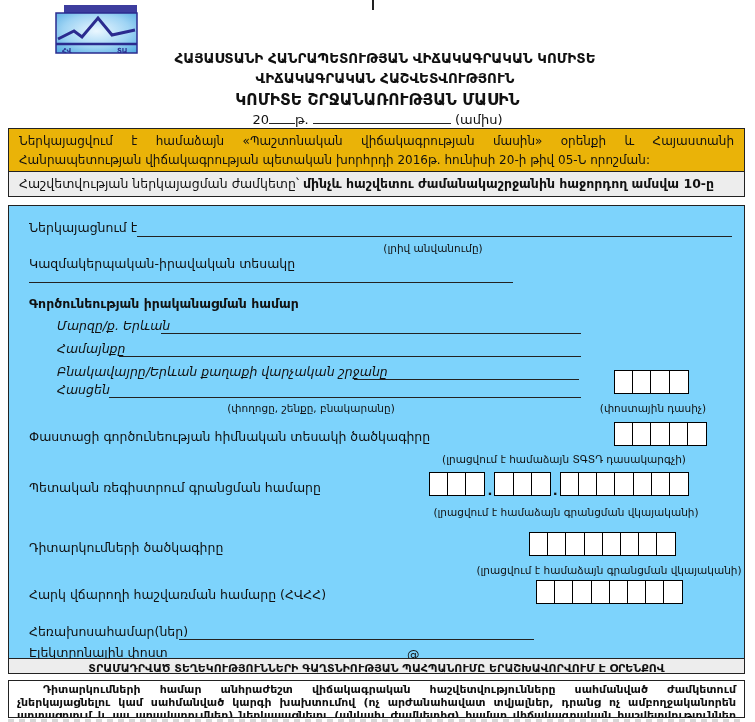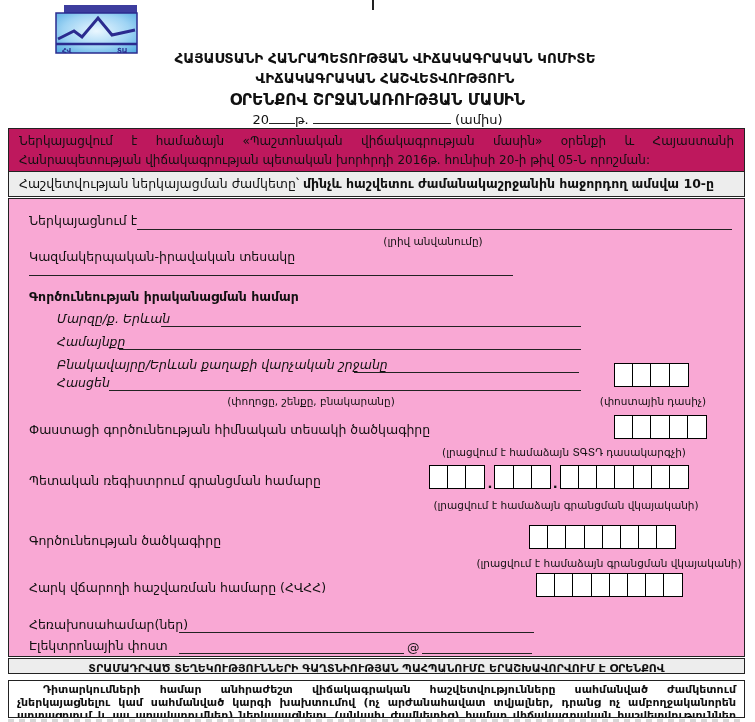--- a/index.html
+++ b/index.html
@@ -18,23 +18,23 @@
   .hdr-center{position:absolute;left:0;top:48px;width:100%;text-align:center;}
   .hdr-line1,.hdr-line2{font-weight:bold;font-size:13.5px;line-height:20px;padding-left:15px;}
   .hdr-title{font-weight:bold;font-size:15.5px;margin-top:3px;}
   .date-line{position:absolute;left:0;top:111px;width:100%;text-align:center;font-size:13px;}
   .date-line .gap{display:inline-block;width:26px;}
   .u-line{display:inline-block;border-bottom:1px solid #222;height:12px;vertical-align:baseline;}
   .date-line .month-line{width:138px;}
   .date-hint{font-size:13px;}
   
   .bx{position:absolute;left:8px;width:737px;border:1.5px solid #222;box-sizing:border-box;}
-  .bx-legal{top:128px;height:55px;background:#be185d;font-size:12px;line-height:1.55;padding:3px 10px;text-align:justify;}
+  .bx-legal{top:128px;height:55px;background:#eab308;font-size:12px;line-height:1.55;padding:3px 10px;text-align:justify;}
   .bx-deadline{top:171px;height:26px;background:#ededed;font-size:12.5px;padding:4px 10px;}
-  .bx-main{top:198px;height:459px;background:#f9a8d4;}
+  .bx-main{top:205px;height:459px;background:#7dd3fc;}
   .bx-band{top:658px;height:16px;background:#ededed;text-align:center;font-weight:bold;font-size:11px;padding-top:3px;}
   .bx-liab{top:680px;height:38px;background:#fff;font-weight:bold;font-size:11px;line-height:13px;padding:2px 8px;text-align:justify;overflow:hidden;}
   .bx-liab .para{text-indent:26px;}
   .cut-sliver{position:absolute;left:8px;top:719px;width:737px;height:3px;
     background:repeating-linear-gradient(90deg,#bbb 0 6px,#fff 6px 11px);opacity:.6;}
   
   .row{position:absolute;font-size:12.5px;white-space:nowrap;}
   .lbl{display:inline-block;}
   .bold{font-weight:bold;}
   .ital{font-style:italic;}
@@ -68,21 +68,21 @@
       <text x="62" y="47.5" font-size="7" fill="#2b2b8f" font-weight="bold">ՏԱ</text>
     </svg>
   </div>
 
   <div class="top-tick"></div>
 
 
   <div class="hdr-center">
     <div class="hdr-line1">ՀԱՅԱՍՏԱՆԻ ՀԱՆՐԱՊԵՏՈՒԹՅԱՆ  ՎԻՃԱԿԱԳՐԱԿԱՆ ԿՈՄԻՏԵ</div>
     <div class="hdr-line2">ՎԻՃԱԿԱԳՐԱԿԱՆ ՀԱՇՎԵՏՎՈՒԹՅՈՒՆ</div>
-    <div class="hdr-title">ՕՐԵՆՔՈՎ ՇՐՋԱՆԱՌՈՒԹՅԱՆ ՄԱՍԻՆ</div>
+    <div class="hdr-title">ԿՈՄԻՏԵ ՇՐՋԱՆԱՌՈՒԹՅԱՆ ՄԱՍԻՆ</div>
   </div>
 
   <div class="date-line">
     <span>20</span><span class="gap u-line"></span><span>թ.</span>
     <span class="u-line month-line"></span>
     <span class="date-hint">(ամիս)</span>
   </div>
 
   <div class="bx bx-legal">
     <span>Ներկայացվում է համաձայն «Պաշտոնական վիճակագրության մասին» օրենքի և Հայաստանի Հանրապետության վիճակագրության պետական խորհրդի 2016թ. հունիսի 20-ի թիվ 05-Ն որոշման:</span>
@@ -173,21 +173,21 @@
           <div class="cell"></div>
           <div class="cell"></div>
           <div class="cell"></div>
           <div class="cell"></div>
           <div class="cell"></div>
         </span>
     </div>
     <div class="hint" style="left:557px;top:300px;">(լրացվում է համաձայն գրանցման վկայականի)</div>
 
     <div class="row" style="left:20px;top:334px;">
-      <span class="lbl">Գործունեության  ծածկագիրը</span>
+      <span class="lbl">Դիտարկումների  ծածկագիրը</span>
     </div>
     <div class="cells" style="left:520px;top:326px;">
         <div class="cell"></div>
         <div class="cell"></div>
         <div class="cell"></div>
         <div class="cell"></div>
         <div class="cell"></div>
         <div class="cell"></div>
         <div class="cell"></div>
         <div class="cell"></div>

